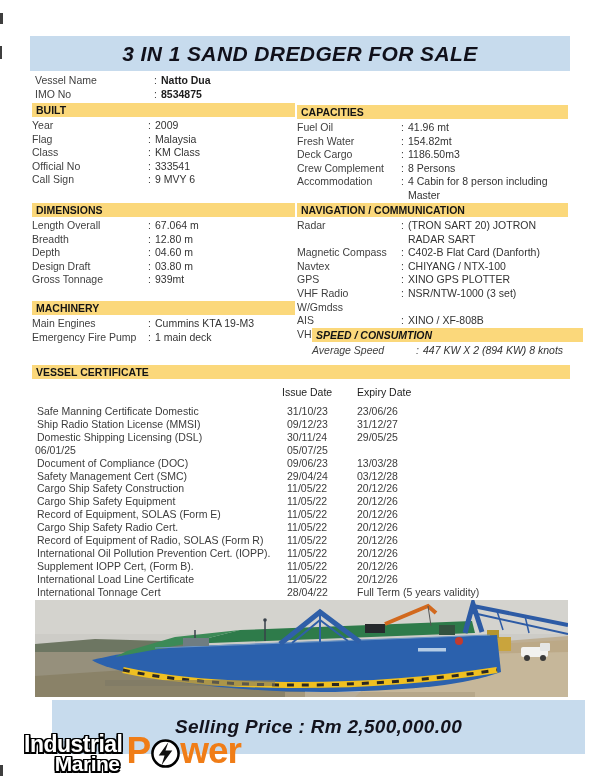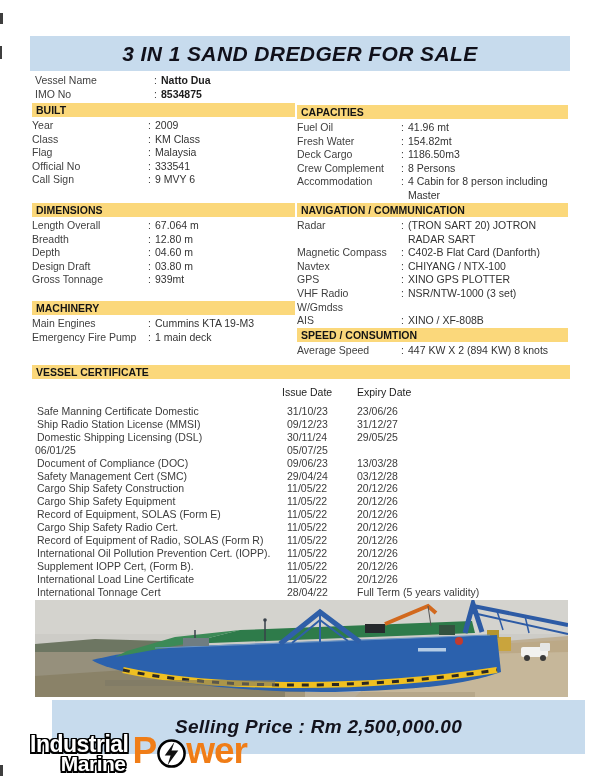--- a/index.html
+++ b/index.html
@@ -33,21 +33,21 @@
   section.spec { position:absolute; }
   .sec-hdr {
     background:#fbd87b; font-weight:700; color:#141414; font-size:10.5px;
     height:14px; line-height:14px; padding-left:4px; margin-bottom:2px;
   }
   .s-built      { left:2px;   top:0;     width:263px; }
   .s-dimensions { left:2px;   top:100px; width:263px; }
   .s-machinery  { left:2px;   top:198px; width:263px; }
   .s-capacities { left:267px; top:2px;   width:271px; }
   .s-navigation { left:267px; top:100px; width:271px; }
-  .s-speed      { left:267px; top:225px; width:271px; }
+  .s-speed      { left:282px; top:225px; width:271px;font-style:italic; }
   .s-built .lbl, .s-dimensions .lbl, .s-machinery .lbl { width:112px; }
   .s-capacities .lbl, .s-navigation .lbl, .s-speed .lbl { width:100px; }
 
   .cert-bar {
     position:absolute; left:32px; top:357px; width:538px; height:14px;
     background:#fbd87b; font-weight:700; color:#141414; font-size:10.5px;
     line-height:14px; padding-left:4px;
   }
   .cert-table { position:absolute; left:35px; top:378px; width:535px; font-size:10.5px; }
   .cert-head {
@@ -62,21 +62,21 @@
 
   .photo { position:absolute; left:35px; top:592px; width:533px; height:97px; }
   .photo svg { display:block; width:100%; height:100%; }
 
   .price-bar {
     position:absolute; left:52px; top:692px; width:533px; height:54px;
     background:#c7dbed; display:flex; align-items:center; justify-content:center;
     font-size:19px; font-weight:700; font-style:italic; color:#12121c; letter-spacing:.3px;
   }
 
-  .logo { position:absolute; left:30px; top:723px; display:flex; align-items:flex-start; }
+  .logo { position:absolute; left:24px; top:723px; display:flex; align-items:flex-start; }
   .im-block { display:flex; flex-direction:column; align-items:flex-end; margin-top:4px; }
   .im-line {
     font-weight:700; color:#fff; line-height:.85; letter-spacing:-.5px;
     text-shadow:-1.5px -1.5px 0 #000, 1.5px -1.5px 0 #000, -1.5px 1.5px 0 #000,
                  1.5px 1.5px 0 #000, 0 1.5px 0 #000, 0 -1.5px 0 #000,
                  1.5px 0 0 #000, -1.5px 0 0 #000;
   }
   .im-line1 { font-size:23px; }
   .im-line2 { font-size:21px; padding-right:3px; }
   .power-block {
@@ -112,28 +112,28 @@
   <div class="cols">
 
     <section class="spec s-built">
       <div class="sec-hdr">BUILT</div>
       <div class="spec-row">
           <span class="lbl">Year</span>
           <span class="colon"></span>
           <span class="val">2009</span>
         </div>
         <div class="spec-row">
+          <span class="lbl">Flag</span>
+          <span class="colon"></span>
+          <span class="val">Malaysia</span>
+        </div>
+        <div class="spec-row">
           <span class="lbl">Class</span>
           <span class="colon"></span>
           <span class="val">KM Class</span>
-        </div>
-        <div class="spec-row">
-          <span class="lbl">Flag</span>
-          <span class="colon"></span>
-          <span class="val">Malaysia</span>
         </div>
         <div class="spec-row">
           <span class="lbl">Official No</span>
           <span class="colon"></span>
           <span class="val">333541</span>
         </div>
         <div class="spec-row">
           <span class="lbl">Call Sign</span>
           <span class="colon"></span>
           <span class="val">9 MVY 6</span>

